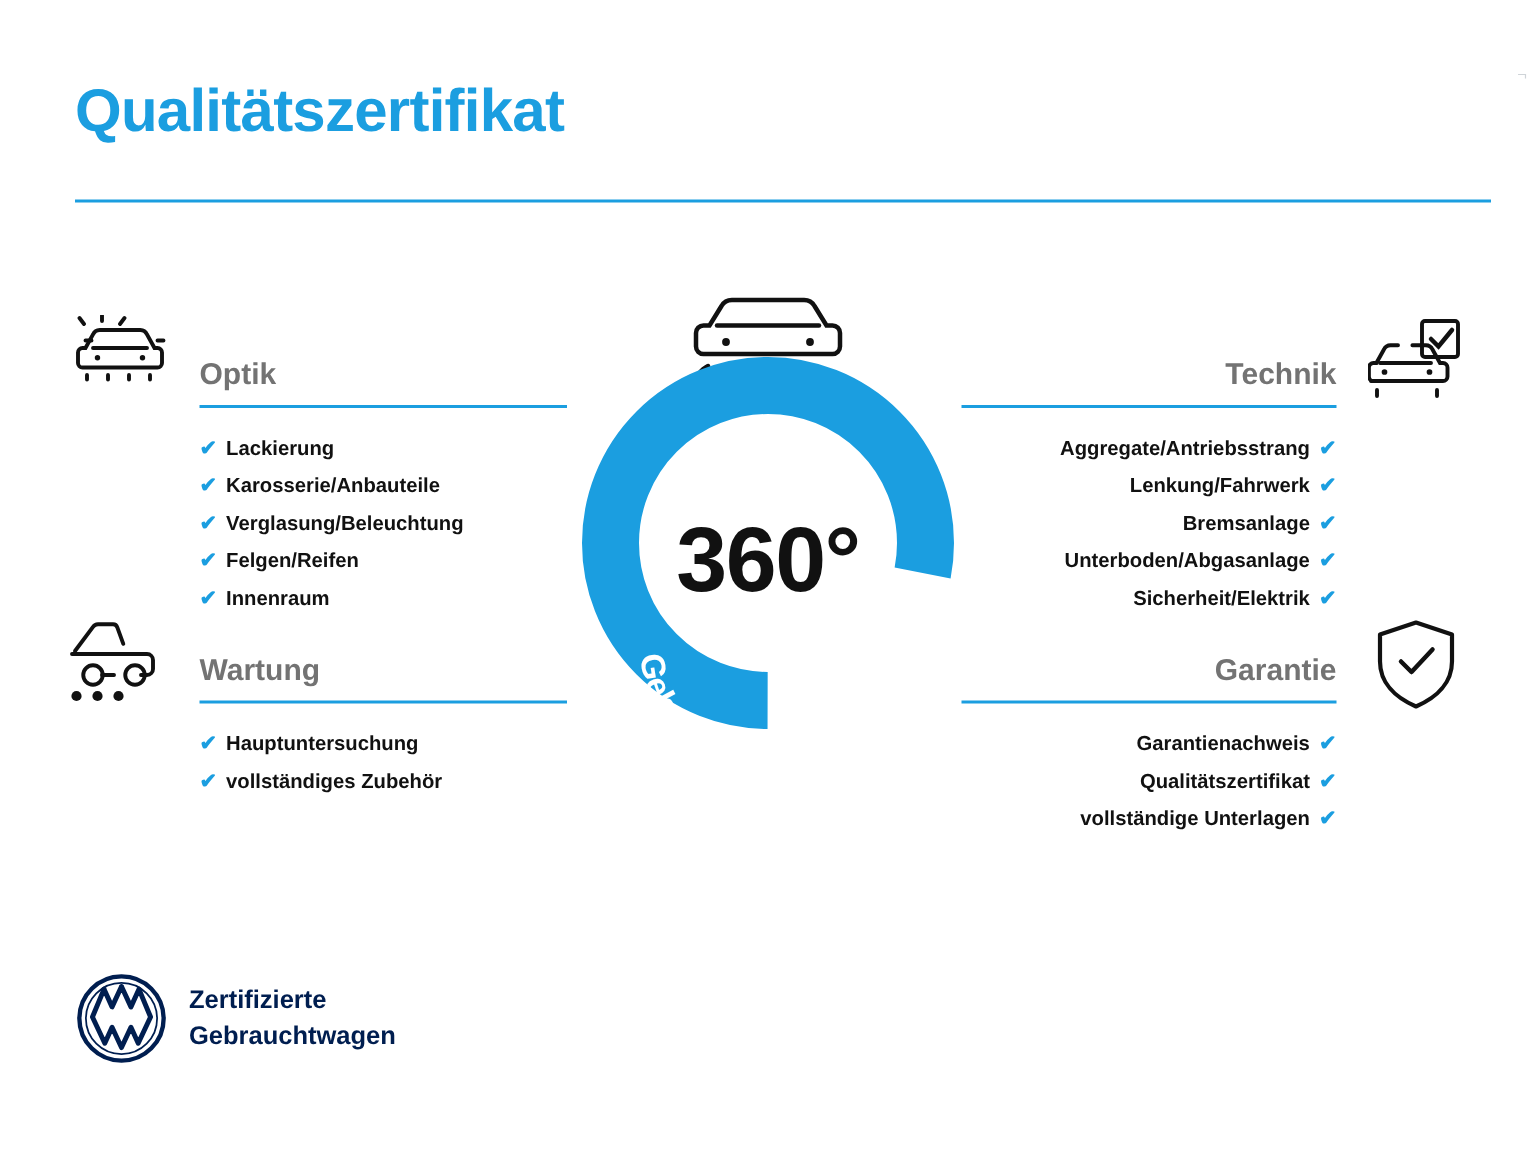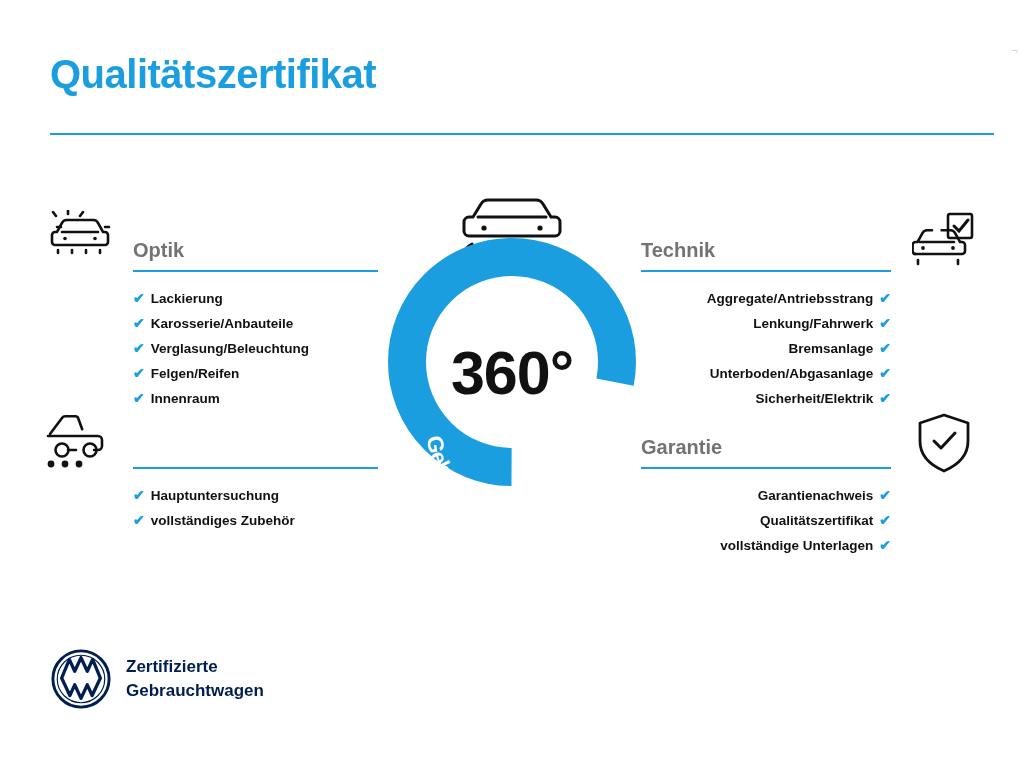--- a/index.html
+++ b/index.html
@@ -74,21 +74,21 @@
     font-size: 14px;
     font-weight: bold;
   }
 
   
   .left .section-title { text-align: left; }
   .left .item { text-align: left; }
   .left .check { margin-right: 6px; }
 
   
-  .right .section-title { text-align: left; }
+  .right .section-title { text-align: right; }
   .right .item { text-align: right; }
   .right .check { margin-left: 6px; }
 
   
   #sec-optik   { left: 133px; top: 238px; width: 245px; }
   #sec-wartung { left: 133px; top: 435px; width: 245px; }
   #sec-technik { left: 641px; top: 238px; width: 250px; }
   #sec-garantie{ left: 641px; top: 435px; width: 250px; }
 
   
@@ -216,20 +216,21 @@
       <li class="item"><span class="check">✔</span><span>Lackierung</span></li>
       <li class="item"><span class="check">✔</span><span>Karosserie/Anbauteile</span></li>
       <li class="item"><span class="check">✔</span><span>Verglasung/Beleuchtung</span></li>
       <li class="item"><span class="check">✔</span><span>Felgen/Reifen</span></li>
       <li class="item"><span class="check">✔</span><span>Innenraum</span></li>
     </ul>
   </div>
 
   <div class="section left" id="sec-wartung">
     <div class="section-head">
+      <div class="section-title">Wartung</div>
       <div class="section-rule"></div>
     </div>
     <ul class="items">
       <li class="item"><span class="check">✔</span><span>Hauptuntersuchung</span></li>
       <li class="item"><span class="check">✔</span><span>vollständiges Zubehör</span></li>
     </ul>
   </div>
 
   <div class="section right" id="sec-technik">
     <div class="section-head">

